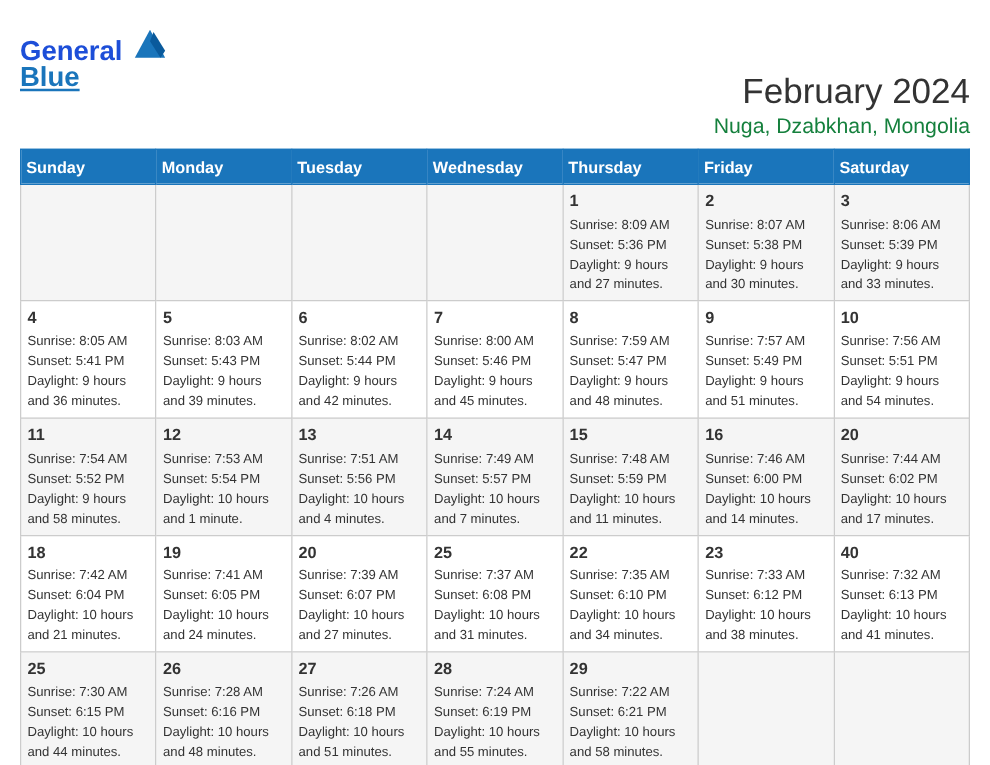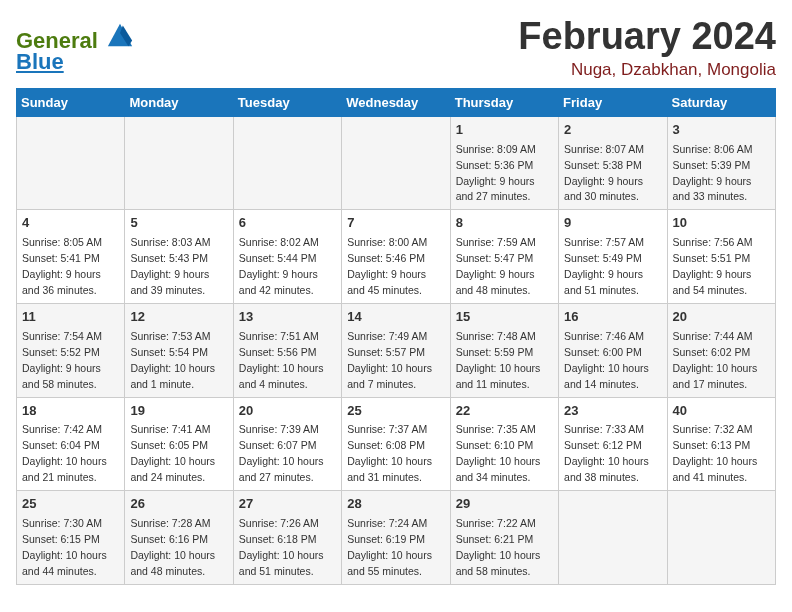--- a/index.html
+++ b/index.html
@@ -21,39 +21,40 @@
       align-items: center;
       margin-top: 4px;
     }
     .logo-text {
       font-size: 22px;
       font-weight: bold;
       color: #333;
       line-height: 1.1;
     }
     .logo-text span {
-      color: #4d7c0f;
+      color: #1d4ed8;
     }
     .logo-icon {
       width: 28px;
       height: 28px;
       margin-left: 2px;
     }
     .title-area {
       text-align: right;
     }
     .month-title {
-      font-size: 38px;
-      font-weight: bold;
+      font-size: 28px;
+      font-weight: normal;
       color: #333;
       line-height: 1.1;
+      margin-top: 42px;
     }
     .location-title {
       font-size: 17px;
-      color: #7f1d1d;
+      color: #15803d;
       margin-top: 2px;
     }
     table {
       width: 100%;
       border-collapse: collapse;
       font-size: 11px;
     }
     thead tr {
       background-color: #1a75bb;
       color: #fff;

